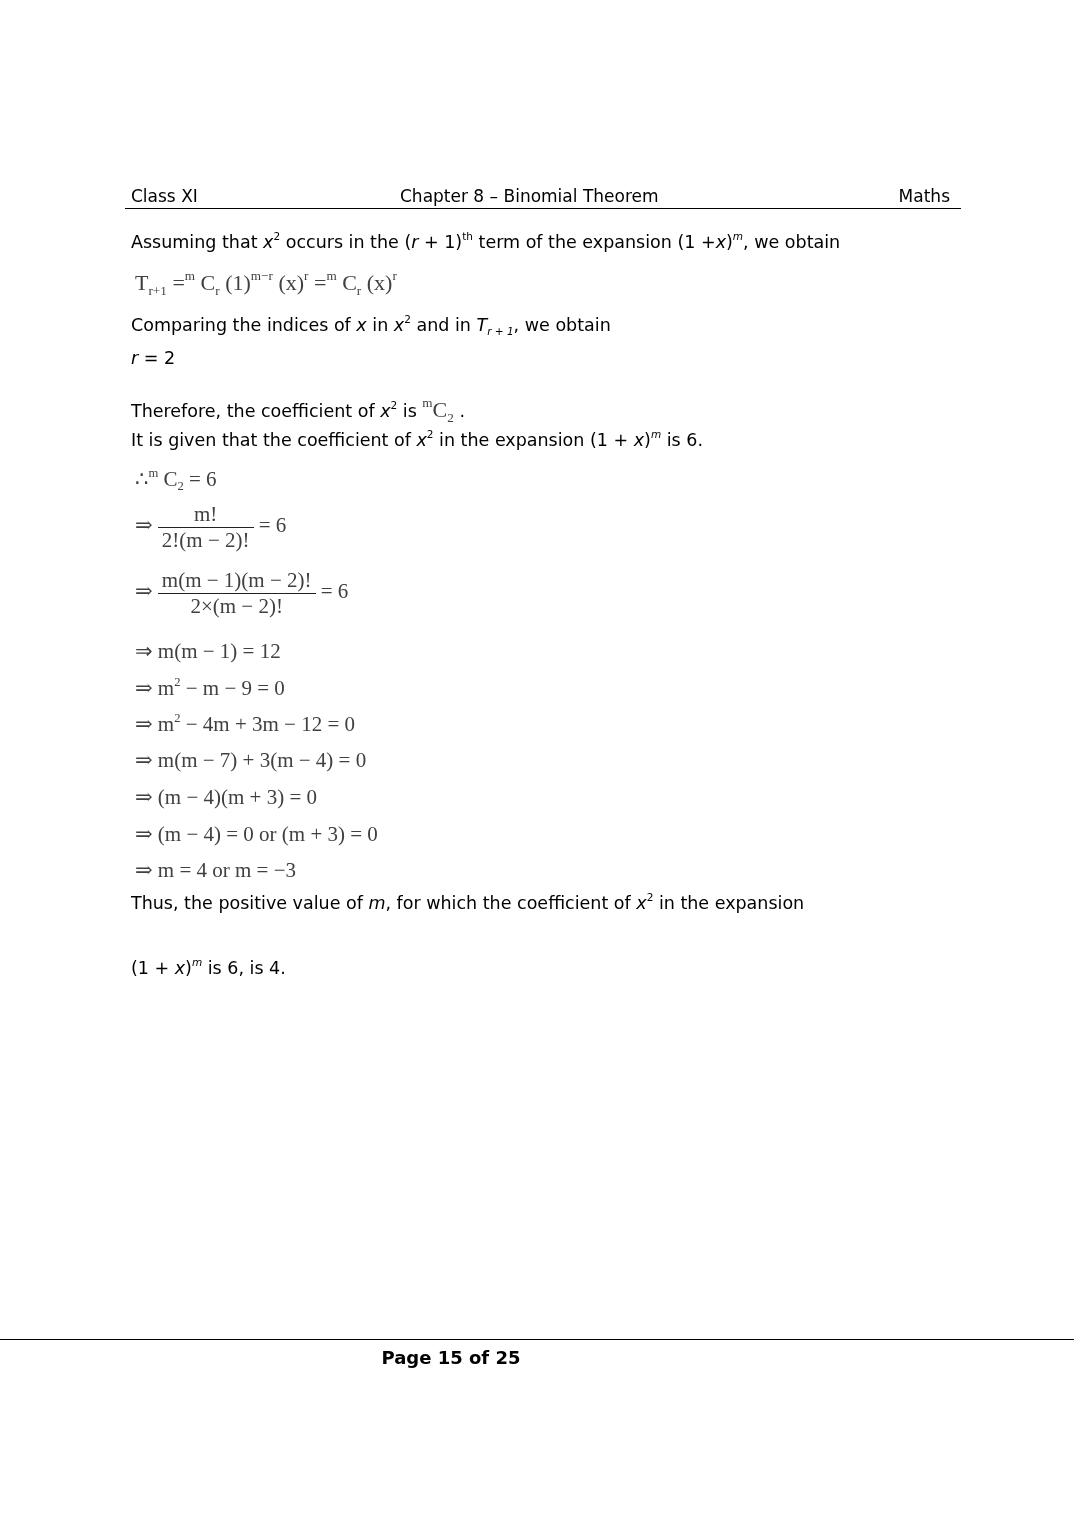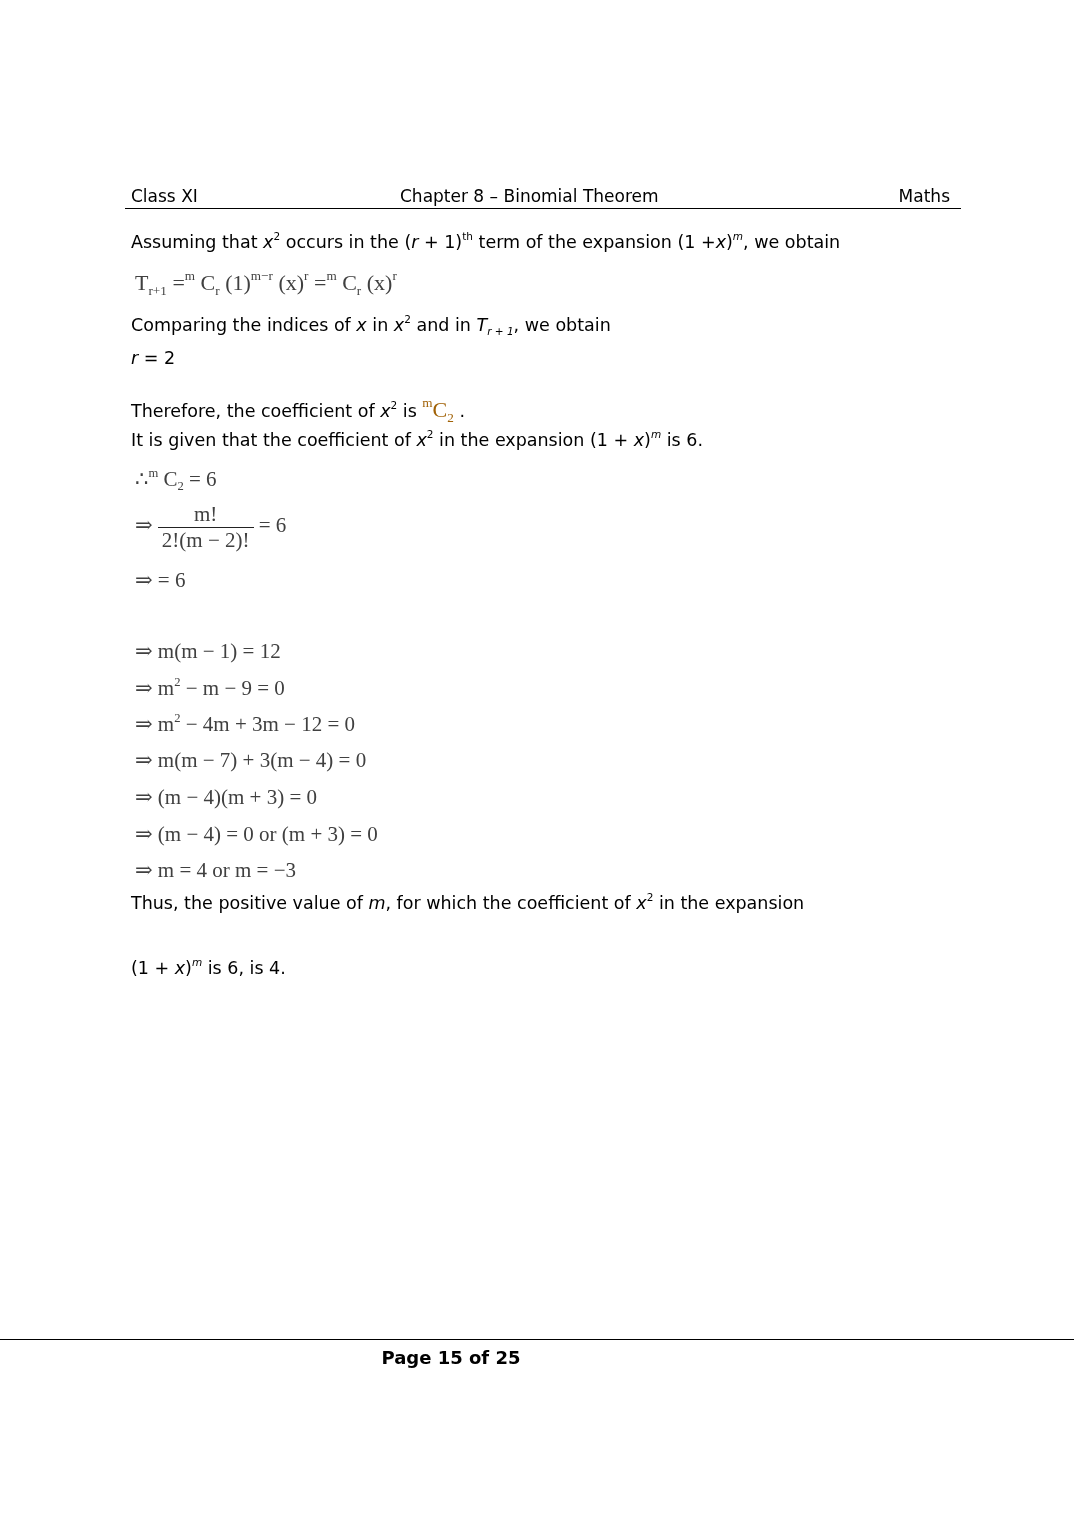--- a/index.html
+++ b/index.html
@@ -40,42 +40,42 @@
 
 <div class="line sans" style="top:315px;">
   <span>Comparing the indices of </span><i>x</i><span> in </span><i>x</i><sup>2</sup><span> and in </span><i>T</i><sub><i>r + 1</i></sub><span>, we obtain</span>
 </div>
 
 <div class="line sans" style="top:348px;">
   <i>r</i><span> = 2</span>
 </div>
 
 <div class="line sans" style="top:397px;">
-  <span>Therefore, the coefficient of </span><i>x</i><sup>2</sup><span> is </span><span class="serif" style="font-size:22px;color:#a16207;"><sup>m</sup><span>C</span><sub>2</sub></span><span> .</span>
+  <span>Therefore, the coefficient of </span><i>x</i><sup>2</sup><span> is </span><span class="serif" style="font-size:22px;color:#404040;"><sup>m</sup><span>C</span><sub>2</sub></span><span> .</span>
 </div>
 
 <div class="line sans" style="top:430px;">
   <span>It is given that the coefficient of </span><i>x</i><sup>2</sup><span> in the expansion (1 + </span><i>x</i><span>)</span><sup><i>m</i></sup><span> is 6.</span>
 </div>
 
 <div class="math serif" style="top:467px;">
   <span>∴</span><sup>m</sup><span> C</span><sub>2</sub><span> = 6</span>
 </div>
 
 <div class="math serif" style="top:502px;">
   <span>⇒</span>
   <span class="frac"><span class="num">m!</span><span class="den">2!(m − 2)!</span></span><span> = 6</span>
 </div>
 
 <div class="math serif" style="top:568px;">
   <span>⇒</span>
-  <span> = 6</span>
+  <span class="frac"><span class="num">m(m − 1)(m − 2)!</span><span class="den">2×(m − 2)!</span></span><span> = 6</span>
 </div>
 
-<div class="math serif" style="top:639px;">⇒ m(m − 1) = 12</div>
+<div class="math serif" style="top:639px;font-family:Liberation Serif, serif;">⇒ m(m − 1) = 12</div>
 
 <div class="math serif" style="top:676px;">
   <span>⇒ m</span><sup>2</sup><span> − m − 9 = 0</span>
 </div>
 
 <div class="math serif" style="top:712px;">
   <span>⇒ m</span><sup>2</sup><span> − 4m + 3m − 12 = 0</span>
 </div>
 
 <div class="math serif" style="top:748px;">⇒ m(m − 7) + 3(m − 4) = 0</div>

